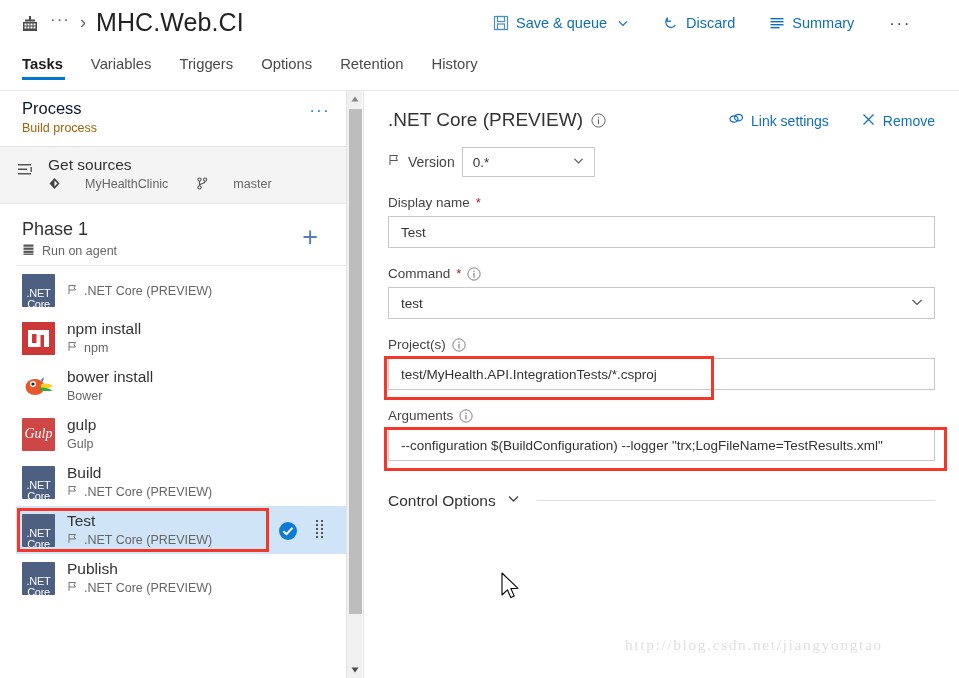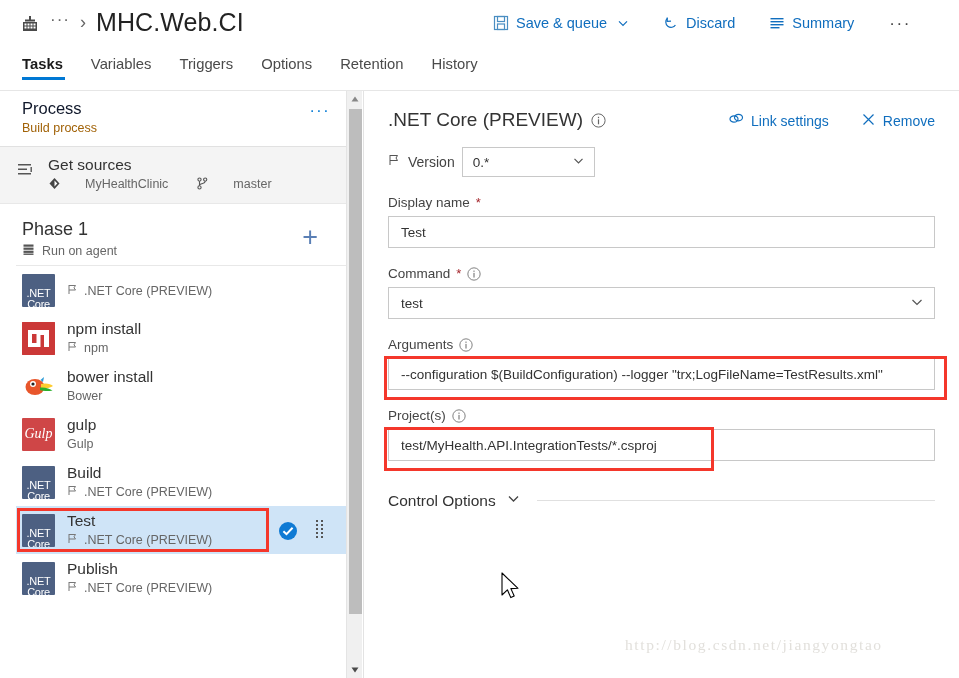--- a/index.html
+++ b/index.html
@@ -596,52 +596,52 @@
       <div class="field-input">
         <span class="val">test</span>
         <span>
           <svg width="14" height="14" viewBox="0 0 14 14">
               <path d="M2.5 5 L7 9.5 L11.5 5" fill="none" stroke="#555" stroke-width="1.2"></path>
             </svg>
         </span>
       </div>
     </div>
 
+    <div class="field highlight hl-project">
+      <div class="field-label">
+        <span>Project(s)</span>
+        <span class="info-icon">
+          <svg width="14" height="14" viewBox="0 0 15 15">
+            <circle cx="7.5" cy="7.5" r="6.6" fill="none" stroke="#777" stroke-width="1"></circle>
+            <rect x="6.9" y="6.3" width="1.2" height="5" fill="#777"></rect>
+            <rect x="6.9" y="3.8" width="1.2" height="1.4" fill="#777"></rect>
+          </svg>
+        </span>
+      </div>
+      <div class="field-input">
+        <span class="val">test/MyHealth.API.IntegrationTests/*.csproj</span>
+      </div>
+    </div>
+
     <div class="field highlight hl-args">
       <div class="field-label">
         <span>Arguments</span>
         <span class="info-icon">
           <svg width="14" height="14" viewBox="0 0 15 15">
             <circle cx="7.5" cy="7.5" r="6.6" fill="none" stroke="#777" stroke-width="1"></circle>
             <rect x="6.9" y="6.3" width="1.2" height="5" fill="#777"></rect>
             <rect x="6.9" y="3.8" width="1.2" height="1.4" fill="#777"></rect>
           </svg>
         </span>
       </div>
       <div class="field-input">
         <span class="val">--configuration $(BuildConfiguration) --logger "trx;LogFileName=TestResults.xml"</span>
       </div>
     </div>
 
-    <div class="field highlight hl-project">
-      <div class="field-label">
-        <span>Project(s)</span>
-        <span class="info-icon">
-          <svg width="14" height="14" viewBox="0 0 15 15">
-            <circle cx="7.5" cy="7.5" r="6.6" fill="none" stroke="#777" stroke-width="1"></circle>
-            <rect x="6.9" y="6.3" width="1.2" height="5" fill="#777"></rect>
-            <rect x="6.9" y="3.8" width="1.2" height="1.4" fill="#777"></rect>
-          </svg>
-        </span>
-      </div>
-      <div class="field-input">
-        <span class="val">test/MyHealth.API.IntegrationTests/*.csproj</span>
-      </div>
-    </div>
-
     <div class="control-options">
       <span class="co-label">Control Options</span>
       <span>
         <svg width="15" height="15" viewBox="0 0 15 15">
             <path d="M3 5.5 L7.5 10 L12 5.5" fill="none" stroke="#444" stroke-width="1.3"></path>
           </svg>
       </span>
       <span class="co-line"></span>
     </div>
 

